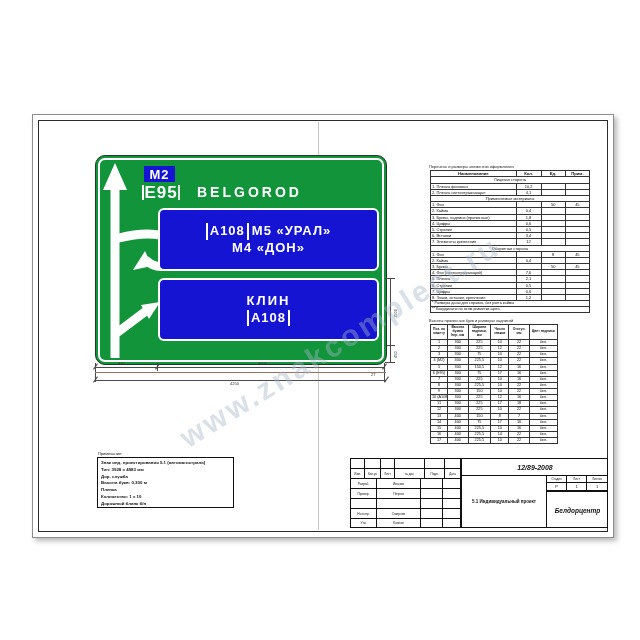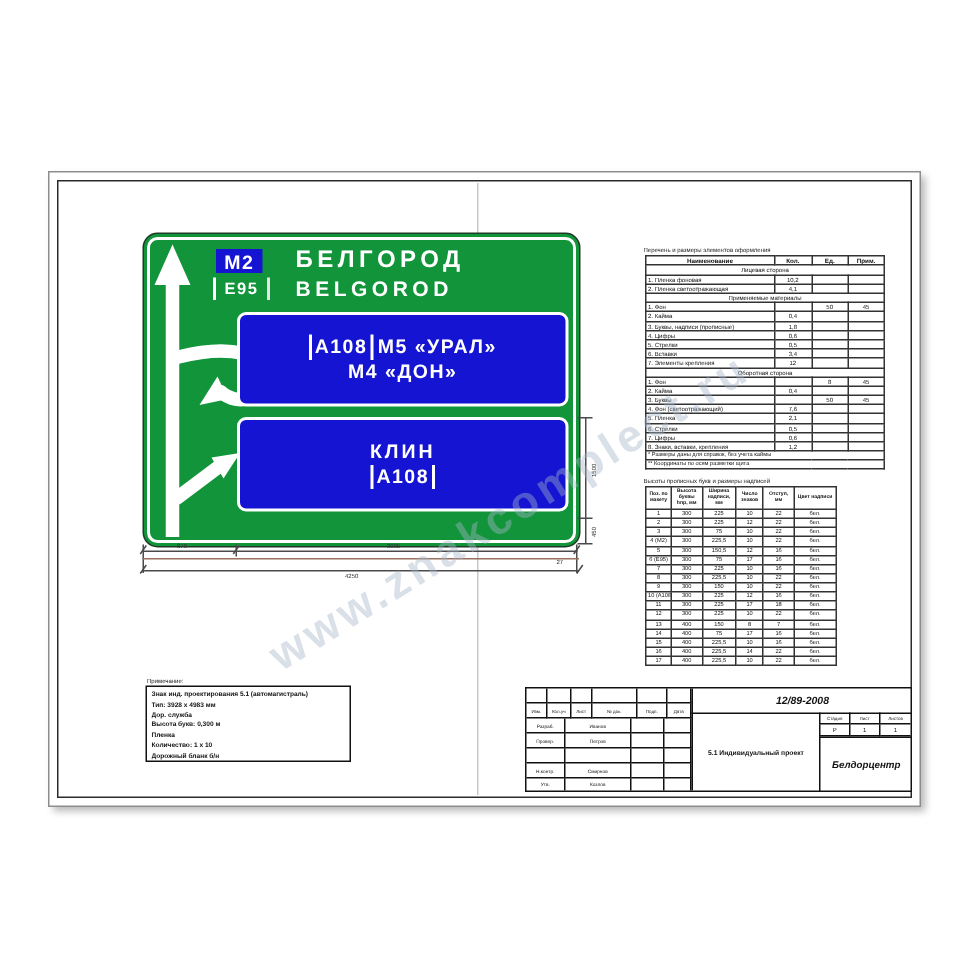--- a/index.html
+++ b/index.html
@@ -17,21 +17,21 @@
   .sign{left:95px;top:155px;width:290px;height:208px;background:#12953a;
         border:1px solid #1f3b27;border-radius:10px;}
   .signring{position:absolute;left:2px;top:2px;right:2px;bottom:2px;
             border:2px solid #ffffff;border-radius:7px;}
   .sign-svg{position:absolute;left:0;top:0;width:290px;height:208px;pointer-events:none;}
   .signtext{position:absolute;color:#fff;font-weight:bold;white-space:nowrap;}
   .badge-m2{left:48px;top:10px;width:31px;height:16px;background:#1414d2;
             display:flex;align-items:center;justify-content:center;font-size:13px;letter-spacing:1px;}
   .t-city{left:101px;top:9px;font-size:16px;letter-spacing:3px;}
   .badge-e95{left:46px;top:29px;width:34px;height:15px;border-left:2px solid #fff;border-right:2px solid #e5e5e5;
-             display:flex;align-items:center;justify-content:center;font-size:11px;letter-spacing:1px;text-align:right;}
+             display:flex;align-items:center;justify-content:center;font-size:17px;letter-spacing:1px;text-align:right;}
   .t-citylat{left:101px;top:28px;font-size:14px;letter-spacing:3px;}
   .panel{position:absolute;left:62px;width:221px;height:63px;background:#1414d2;
          border:2px solid #fff;border-radius:6px;box-sizing:border-box;
          display:flex;flex-direction:column;align-items:center;justify-content:center;
          color:#fff;font-weight:bold;text-align:center;line-height:1.25;}
   .panel1{top:52px;} .panel2{top:122px;}
   .pl1{font-size:14px;letter-spacing:2px;}
   .pl2{font-size:13px;letter-spacing:1px;display:flex;align-items:center;gap:3px;}
   .pl3{font-size:13px;letter-spacing:1px;}
   .chip{border-left:2px solid #fff;border-right:2px solid #fff;padding:0 2px;font-size:13px;}
@@ -111,21 +111,20 @@
         <polygon points="37,114 56,110 49,95" fill="#fff"></polygon>
       </g>
 
       <g>
         <path d="M22,176 L50,155" fill="none" stroke="#fff" stroke-width="9" stroke-linecap="round"></path>
         <polygon points="64,146 45,149 53,163" fill="#fff"></polygon>
       </g>
     </svg>
 
     <div class="signtext badge-m2">М2</div>
-    <div class="signtext t-city">БЕЛГОРОД</div>
     <div class="signtext badge-e95">Е95</div>
     <div class="signtext t-citylat">BELGOROD</div>
 
     <div class="panel panel1">
       <div class="pl2">
         <span class="chip">А108</span>
         <span>М5 «УРАЛ»</span>
       </div>
       <div class="pl3">М4 «ДОН»</div>
     </div>

